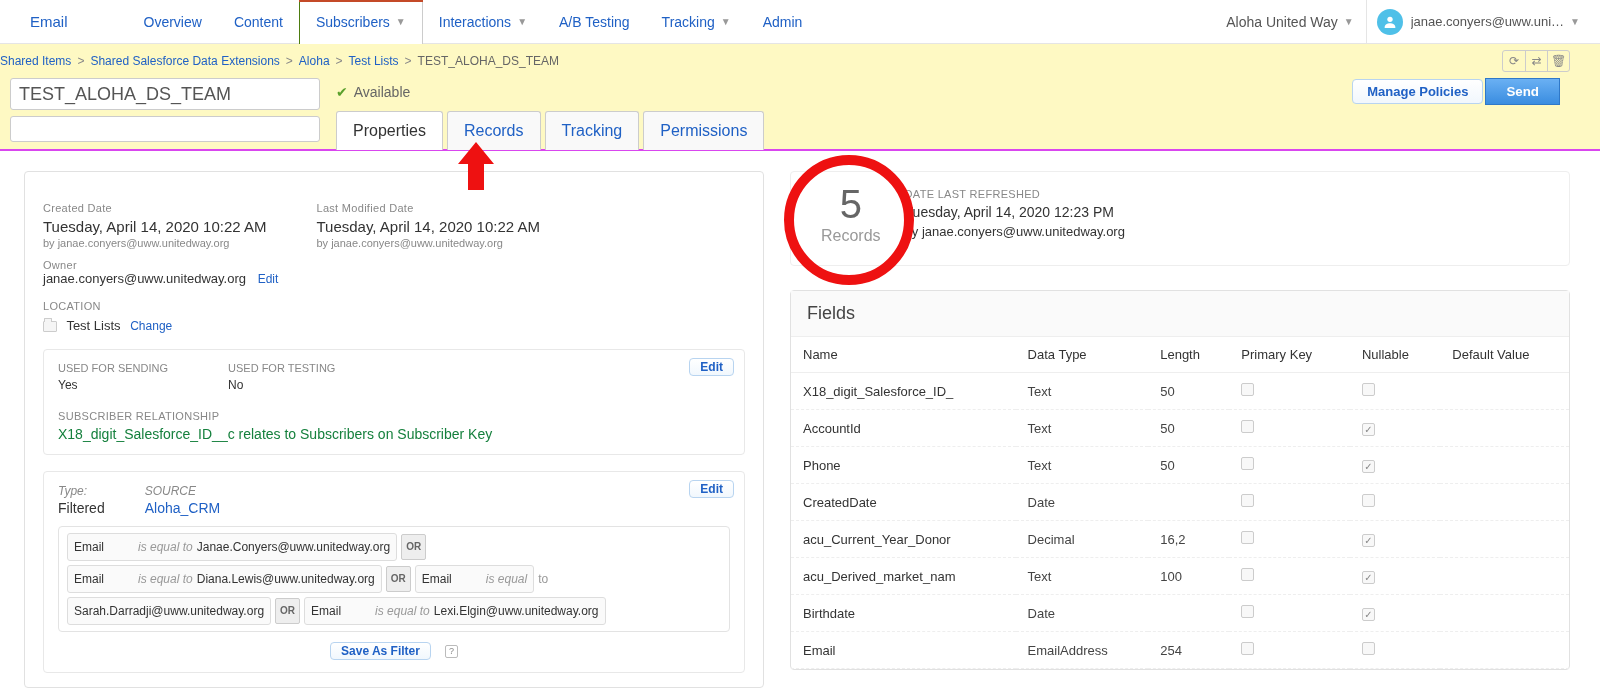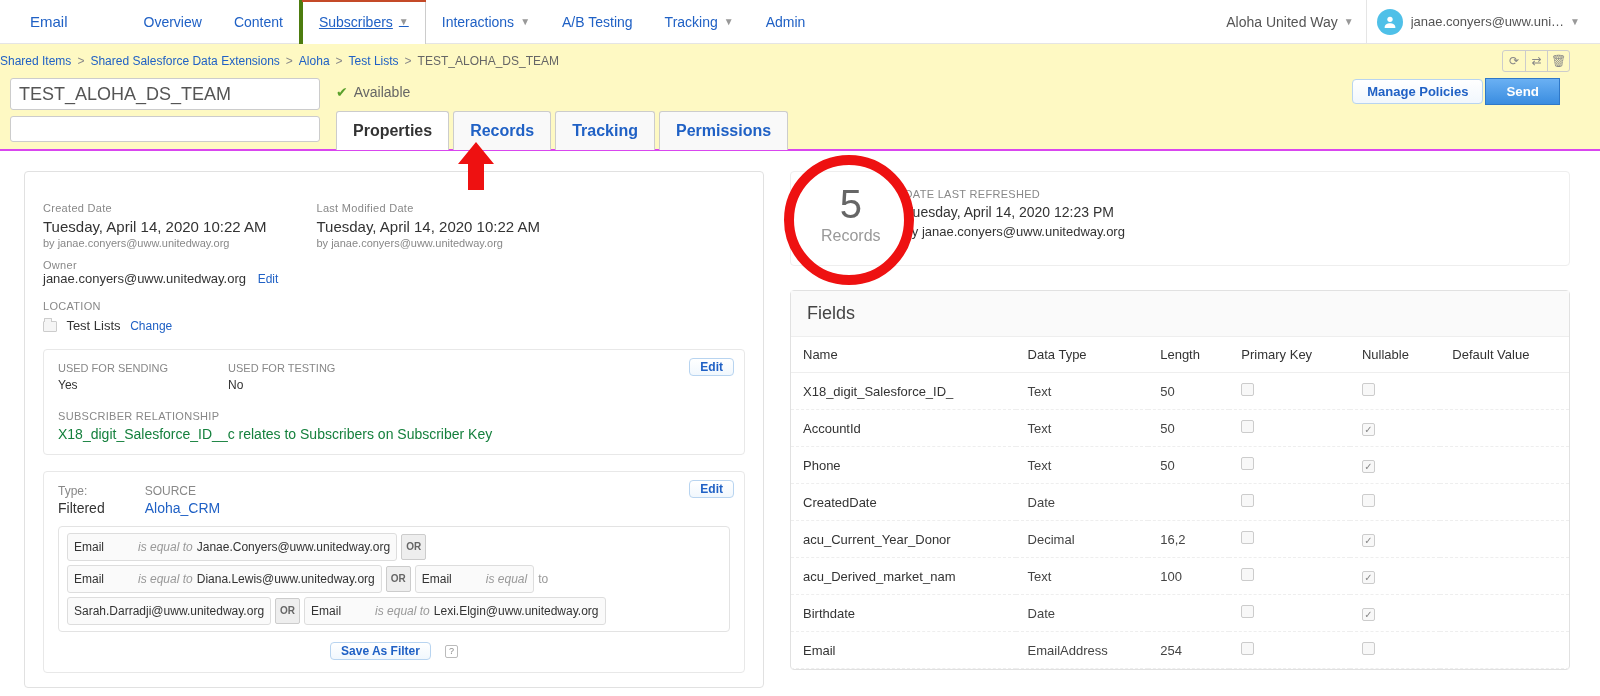--- a/index.html
+++ b/index.html
@@ -2,21 +2,21 @@
 <html><head>
 <meta charset="utf-8">
 <style>
   * { box-sizing: border-box; margin: 0; padding: 0; }
   body { font-family: Arial, Helvetica, sans-serif; font-size: 13px; color: #333; background: #fff; width: 1600px; }
   
   
   .top-nav { display: flex; align-items: center; height: 44px; border-bottom: 1px solid #e5e5e5; padding: 0 10px 0 30px; }
   .top-nav .app-label { color: #2061c5; font-size: 15px; margin-right: 60px; }
   .top-nav .nav-item { color: #2061c5; font-size: 14px; padding: 0 16px; height: 44px; display: flex; align-items: center; cursor: pointer; position: relative; }
-  .top-nav .nav-item.active { background: #fff; border-left: 4px solid #4d7c0f; border-right: 1px solid #ccc; color: #2061c5; text-decoration: underline; }
+  .top-nav .nav-item.active { background: #fff; border-left: 1px solid #4d7c0f; border-right: 1px solid #ccc; color: #2061c5; }
   .top-nav .nav-item.active::before { content: ""; position: absolute; top: -1px; left: -1px; right: -1px; height: 3px; background: #c44a28; }
   .top-nav .caret { margin-left: 6px; font-size: 10px; color: #999; }
   .top-nav .spacer { flex: 1; }
   .org-selector { color: #555; font-size: 14px; display: flex; align-items: center; padding: 0 12px; cursor: pointer; }
   .user-box { display: flex; align-items: center; padding: 0 10px; border-left: 1px solid #e5e5e5; height: 44px; cursor: pointer; }
   .avatar { width: 26px; height: 26px; border-radius: 50%; background: #4fc0e8; display: flex; align-items: center; justify-content: center; margin-right: 8px; }
   .avatar svg { fill: #fff; }
   .user-email { color: #555; font-size: 13px; max-width: 180px; overflow: hidden; text-overflow: ellipsis; white-space: nowrap; }
   
   
@@ -37,21 +37,21 @@
   .status-col { display: flex; align-items: center; gap: 6px; padding-top: 6px; }
   .check-icon { color: #5aa02c; font-size: 14px; }
   .status-text { color: #666; font-size: 14px; }
   
   .actions-right { margin-left: auto; display: flex; gap: 2px; align-items: center; padding-right: 30px; }
   .btn { border: 1px solid #b8d4f0; background: linear-gradient(#fff,#f1f7fd); color: #2061c5; padding: 4px 14px; border-radius: 4px; font-size: 13px; cursor: pointer; font-weight: 600; }
   .btn-primary { background: linear-gradient(#6ab0f3,#3a8de0); border: 1px solid #2f78c8; color: #fff; padding: 5px 20px; font-weight: 600; }
   .btn-small { border: 1px solid #b8d4f0; background: linear-gradient(#fff,#f1f7fd); color: #2061c5; padding: 1px 10px; border-radius: 4px; font-size: 12px; cursor: pointer; font-weight: 600; }
   
   
-  .tabs-row { display: flex; margin-top: -2px; padding-left: 326px; font-weight: bold; }
+  .tabs-row { display: flex; margin-top: -2px; padding-left: 326px; }
   .tab { padding: 10px 16px; border: 1px solid #ccc; border-bottom: none; background: #f9f9f9; color: #2061c5; font-size: 16px; margin-right: 4px; border-radius: 3px 3px 0 0; cursor: pointer; position: relative; top: 1px; }
   .tab.active { background: #fff; color: #333; }
   
   .arrow-annot { position: absolute; left: 458px; top: 142px; z-index: 10; pointer-events: none; }
   .arrow-annot svg { fill: #e11; }
   
   
   .content { display: flex; gap: 26px; padding: 20px 30px 10px 24px; align-items: flex-start; }
   .left-col { flex: 0 0 740px; }
   .right-col { flex: 1; position: relative; }
@@ -73,21 +73,21 @@
   
   .panel-sub { border: 1px solid #e8e8e8; border-radius: 4px; padding: 12px 14px; margin-top: 16px; position: relative; }
   .panel-sub .edit-tr { position: absolute; top: 8px; right: 10px; }
   .twocol { display: flex; gap: 60px; }
   .twocol .lab { font-size: 11px; color: #888; }
   .twocol .val { font-size: 12px; color: #333; margin-top: 4px; }
   .subrel { margin-top: 18px; }
   .subrel .val { font-size: 14px; color: #15803d; margin-top: 4px; }
   
   .src-row { display:flex; gap:40px; }
-  .src-row .lab { font-size:12px; color:#888; }
+  .src-row .lab { font-size:12px; color:#888;font-style:italic; }
   .src-row .val { font-size:14px; margin-top:2px; }
   .source-link { color:#2061c5; font-size:14px; cursor:pointer; }
   
   .filter-bar { border:1px solid #e3e3e3; border-radius:4px; padding:6px 8px; margin-top:10px; font-size:12px; color:#555; line-height:22px; display:flex; flex-wrap:wrap; align-items:center; gap:4px 4px; }
   .chip { border:1px solid #ddd; border-radius:3px; padding:2px 6px; background:#fafafa; display:inline-flex; align-items:center; gap:4px; }
   .chip .field { color:#333; }
   .chip .op { color:#999; font-style:italic;margin-left:30px; }
   .chip .val { color:#333; }
   .or-chip { border:1px solid #ccc; background:#eee; color:#666; font-size:10px; padding:1px 4px; border-radius:2px; font-weight:bold; }
   

